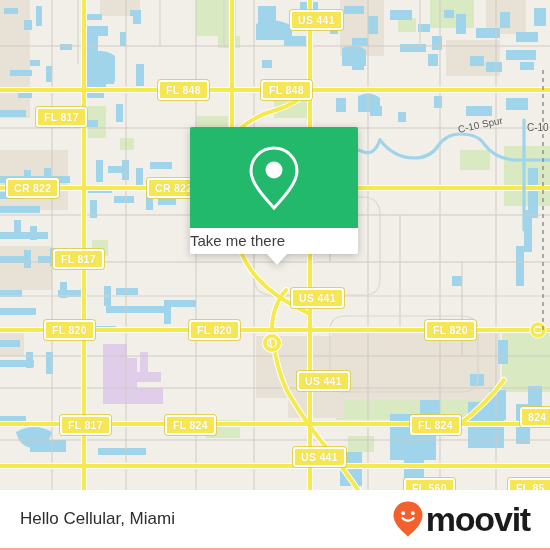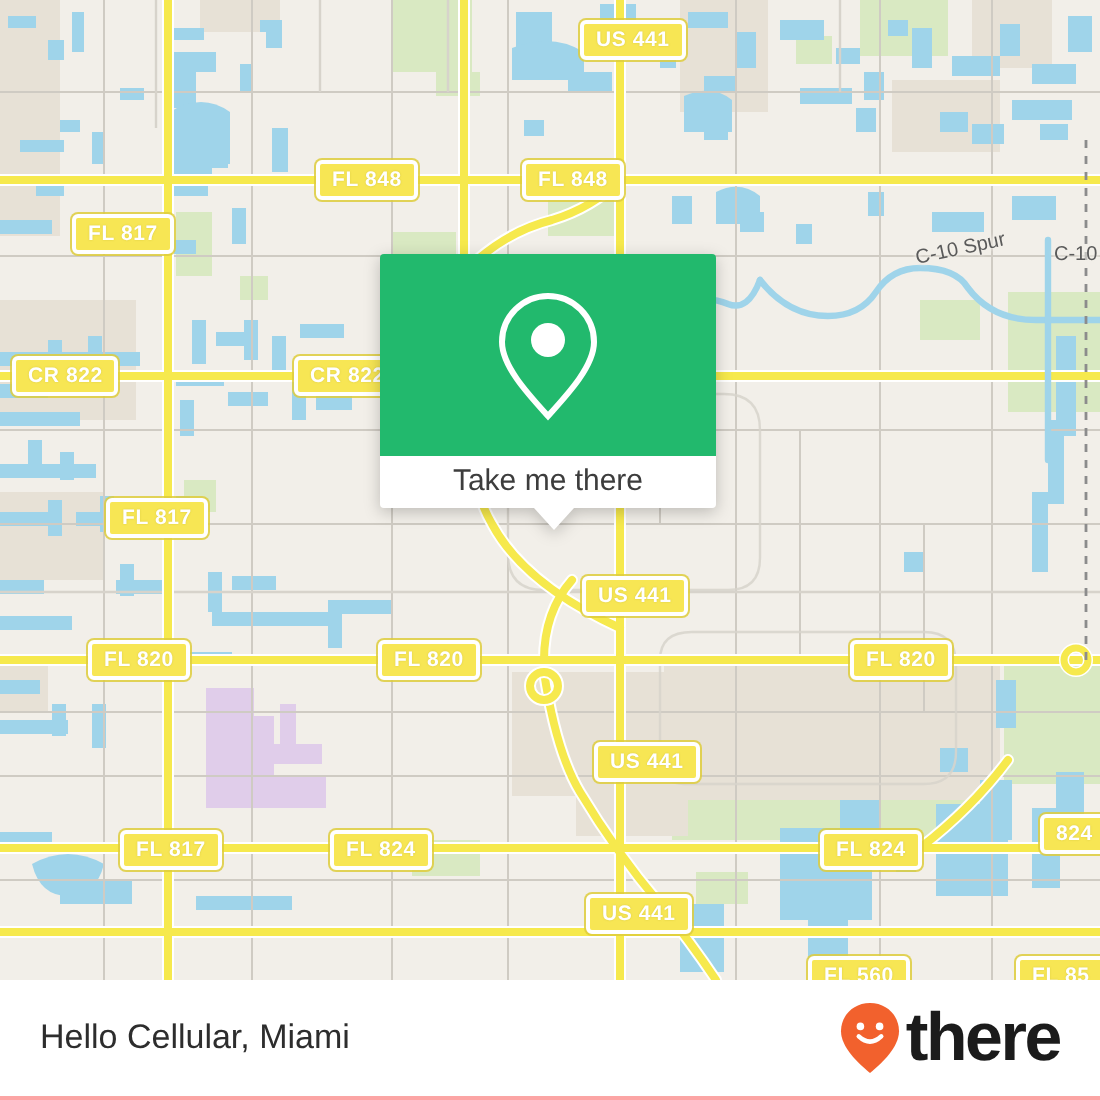--- a/index.html
+++ b/index.html
@@ -93,21 +93,20 @@
     display: block;
   }
   .callout-foot {
     position: relative;
     width: 168px;
     height: 26px;
     background: #ffffff;
     border-radius: 0 0 2px 2px;
     display: flex;
     align-items: center;
-    justify-content: center;
   }
   .callout-label {
     color: #3d3d3d;
     font-family: "Liberation Sans", sans-serif;
     font-size: 15px;
     line-height: 34px;
     white-space: nowrap;
   }
   .callout-tail {
     position: absolute;
@@ -473,17 +472,17 @@
   <div class="bottom-bar">
     <span class="place-title">Hello Cellular, Miami</span>
 
     <div class="brand">
       <svg width="32" height="38" viewBox="0 0 32 38">
         <path d="M16 1.5 C7.6 1.5 1.5 7.8 1.5 15.6 C1.5 23.4 9.6 31.2 16 36.5 C22.4 31.2 30.5 23.4 30.5 15.6 C30.5 7.8 24.4 1.5 16 1.5 Z" fill="#f2612d"></path>
         <circle cx="11.2" cy="13.2" r="1.9" fill="#ffffff"></circle>
         <circle cx="20.8" cy="13.2" r="1.9" fill="#ffffff"></circle>
         <path d="M10.4 18.2 q5.6 5.2 11.2 0" fill="none" stroke="#ffffff" stroke-width="2.3" stroke-linecap="round"></path>
       </svg>
-      <span class="brand-wordmark">there</span>
+      <span class="brand-wordmark">moovit</span>
     </div>
   </div>
 
 </div>
 
 </body></html>

